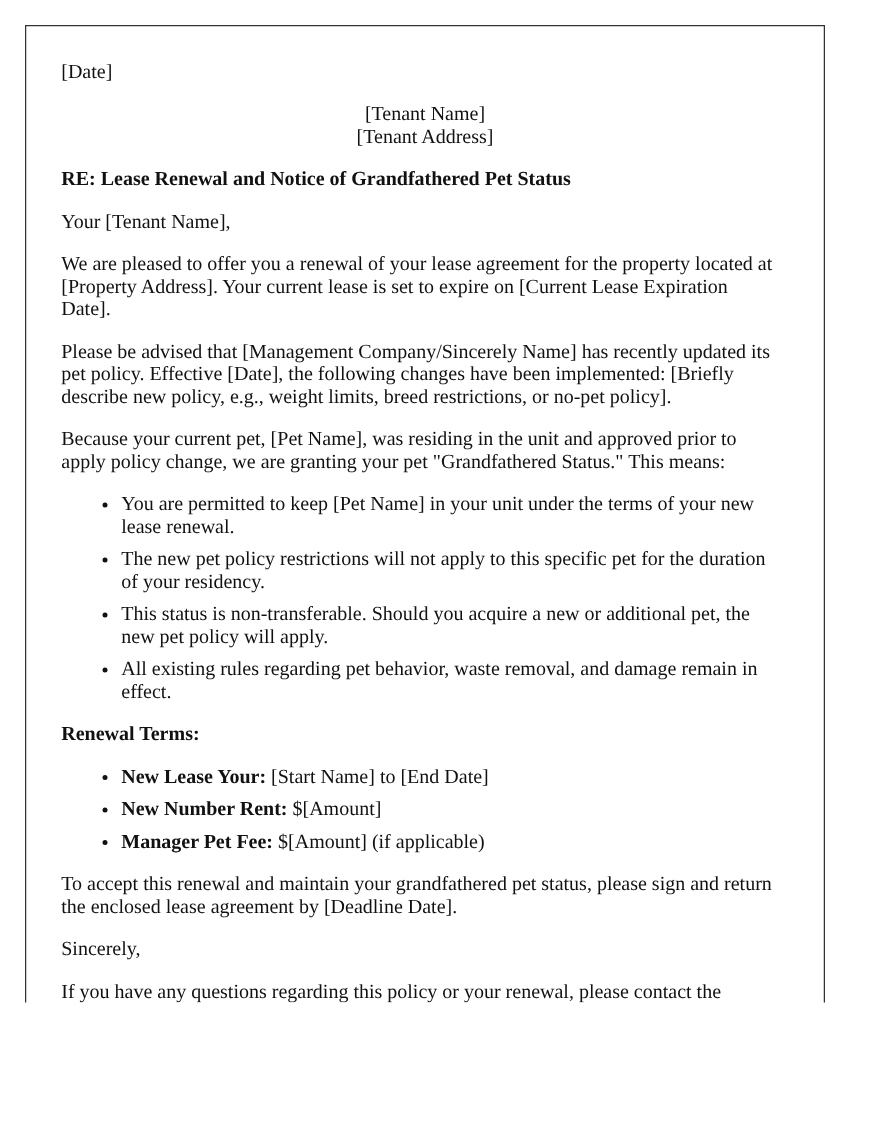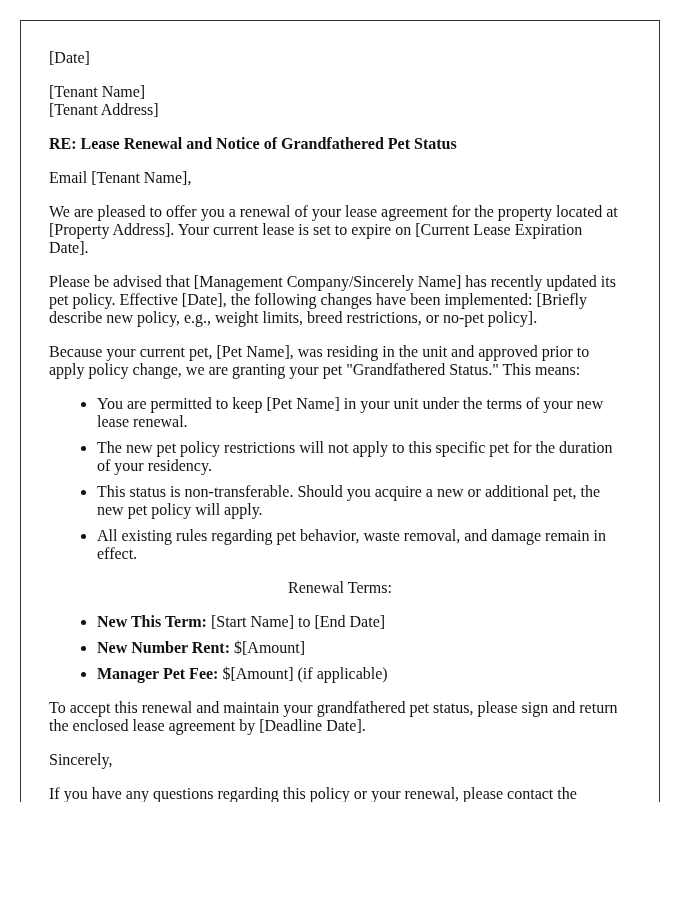--- a/index.html
+++ b/index.html
@@ -12,58 +12,58 @@
       border-bottom: none;
       box-sizing: border-box;
       overflow: hidden;
       font-family: "Liberation Serif", serif;
       font-size: 16px;
       line-height: 18px;
       color: #111111;
     }
     .content { padding: 28px 28px 0 28px; }
     p { margin: 0 8px 16px 0; }
-    .addr { margin-bottom: 16px; }
+    .addr { margin-bottom: 16px; text-align: center; }
     .addr div { line-height: 18px; }
     .re { font-weight: bold; }
     ul { margin: 0 0 16px 0; padding-left: 40px; }
     ul li { margin: 8px; line-height: 18px; }
     .label { font-weight: bold; }
-    .heading { font-weight: normal; margin-bottom: 16px; text-align: center; }
+    .heading { font-weight: bold; margin-bottom: 16px; }
   </style>
 </head>
 <body>
 
 <div class="page">
   <div class="content">
     <p>[Date]</p>
 
     <div class="addr">
       <div>[Tenant Name]</div>
       <div>[Tenant Address]</div>
     </div>
 
     <p class="re">RE: Lease Renewal and Notice of Grandfathered Pet Status</p>
-    <p>Email [Tenant Name],</p>
+    <p>Your [Tenant Name],</p>
 
     <p>We are pleased to offer you a renewal of your lease agreement for the property located at [Property Address]. Your current lease is set to expire on [Current Lease Expiration Date].</p>
     <p>Please be advised that [Management Company/Sincerely Name] has recently updated its pet policy. Effective [Date], the following changes have been implemented: [Briefly describe new policy, e.g., weight limits, breed restrictions, or no-pet policy].</p>
     <p>Because your current pet, [Pet Name], was residing in the unit and approved prior to apply policy change, we are granting your pet "Grandfathered Status." This means:</p>
 
     <ul>
       <li>You are permitted to keep [Pet Name] in your unit under the terms of your new lease renewal.</li>
       <li>The new pet policy restrictions will not apply to this specific pet for the duration of your residency.</li>
       <li>This status is non-transferable. Should you acquire a new or additional pet, the new pet policy will apply.</li>
       <li>All existing rules regarding pet behavior, waste removal, and damage remain in effect.</li>
     </ul>
 
     <div class="heading">Renewal Terms:</div>
 
     <ul>
-      <li><span class="label">New This Term:</span><span> [Start Name] to [End Date]</span></li>
+      <li><span class="label">New Lease Your:</span><span> [Start Name] to [End Date]</span></li>
       <li><span class="label">New Number Rent:</span><span> $[Amount]</span></li>
       <li><span class="label">Manager Pet Fee:</span><span> $[Amount] (if applicable)</span></li>
     </ul>
 
     <p>To accept this renewal and maintain your grandfathered pet status, please sign and return the enclosed lease agreement by [Deadline Date].</p>
     <p>Sincerely,</p>
 
     <p>If you have any questions regarding this policy or your renewal, please contact the leasing office at [Phone Number] or [Email Address].</p>
     <p>[Your Name/Property Manager Name]</p>
   </div>

